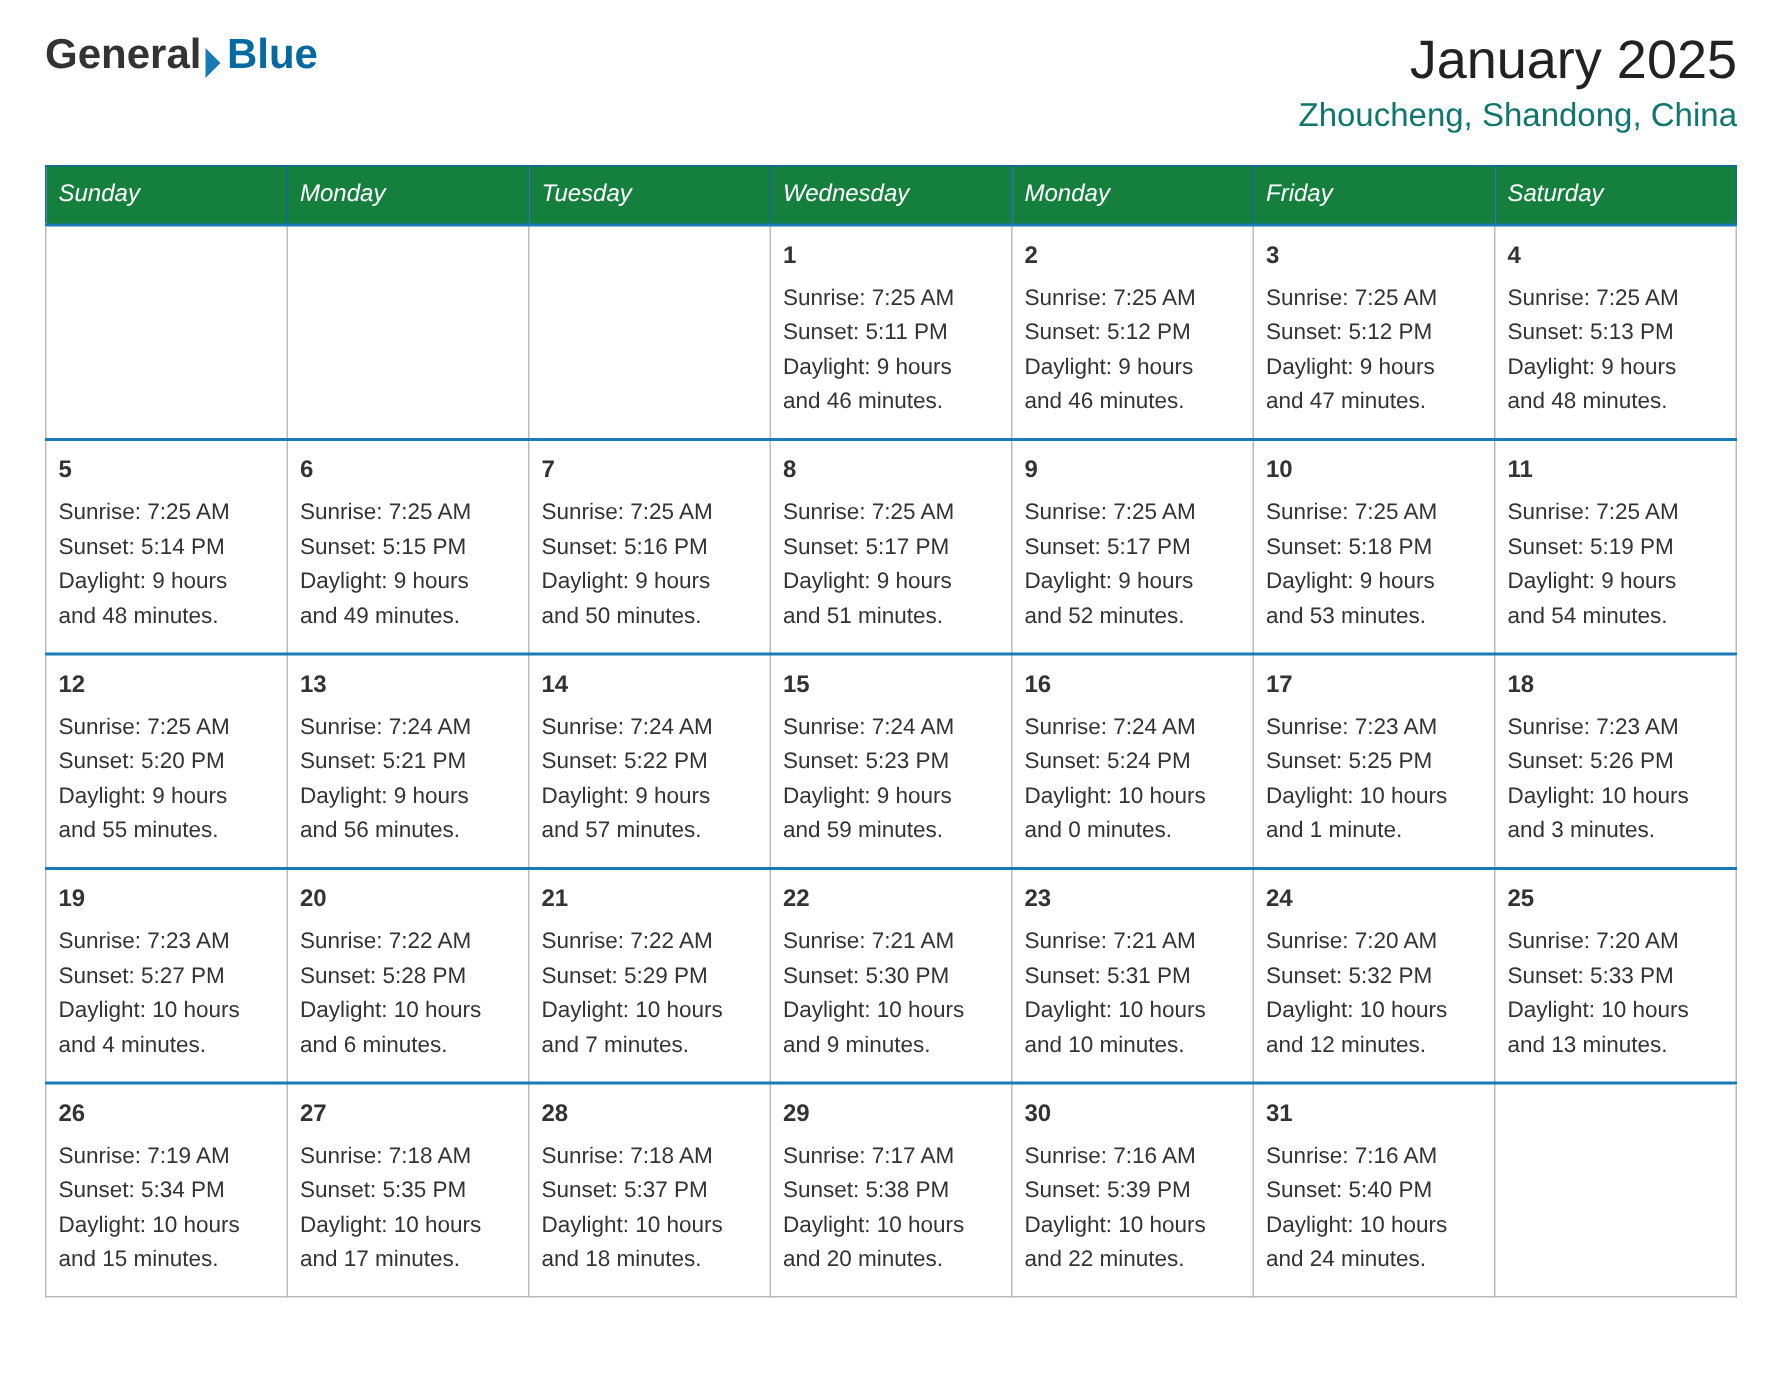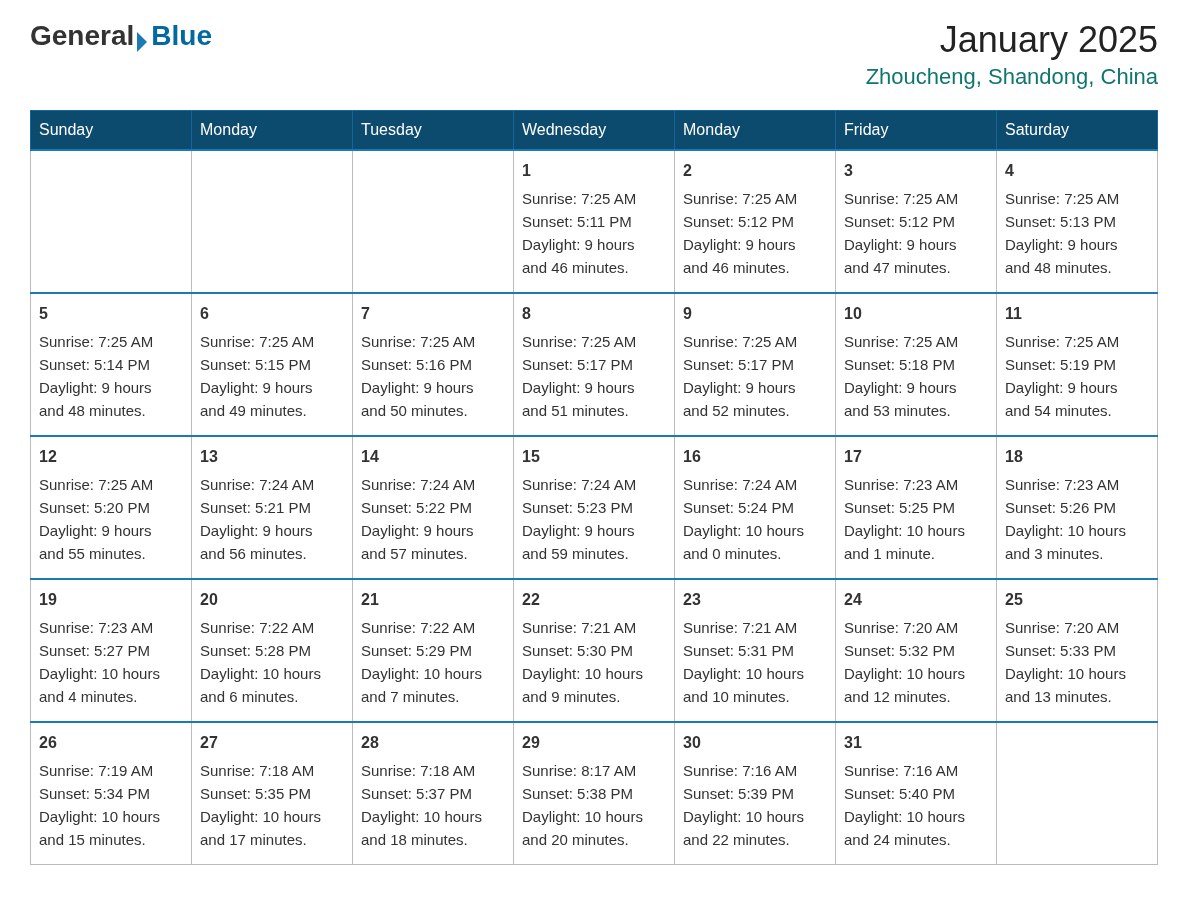--- a/index.html
+++ b/index.html
@@ -58,27 +58,28 @@
       font-size: 22px;
       color: #0f766e;
       margin-top: 4px;
     }
     .calendar {
       width: 100%;
       border-collapse: collapse;
       border: 1px solid #999;
     }
     .calendar th {
-      background-color: #0c4a6e;
+      background-color: #15803d;
       color: #fff;
       padding: 10px 8px;
       font-size: 16px;
       font-weight: normal;
       text-align: left;
       border: 1px solid #1565a0;
+      font-style: italic;
     }
     .calendar td {
       vertical-align: top;
       padding: 8px 8px 12px 8px;
       border: 1px solid #bbb;
       width: calc(100% / 7);
       min-height: 100px;
       font-size: 13px;
       color: #333;
       line-height: 1.5;
@@ -338,21 +339,21 @@
         </td>
         <td>
           <span class="day-number">28</span>
           <div class="day-info" style="white-space: pre-line;">Sunrise: 7:18 AM
 Sunset: 5:37 PM
 Daylight: 10 hours
 and 18 minutes.</div>
         </td>
         <td>
           <span class="day-number">29</span>
-          <div class="day-info" style="white-space: pre-line;">Sunrise: 8:17 AM
+          <div class="day-info" style="white-space: pre-line;">Sunrise: 7:17 AM
 Sunset: 5:38 PM
 Daylight: 10 hours
 and 20 minutes.</div>
         </td>
         <td>
           <span class="day-number">30</span>
           <div class="day-info" style="white-space: pre-line;">Sunrise: 7:16 AM
 Sunset: 5:39 PM
 Daylight: 10 hours
 and 22 minutes.</div>

